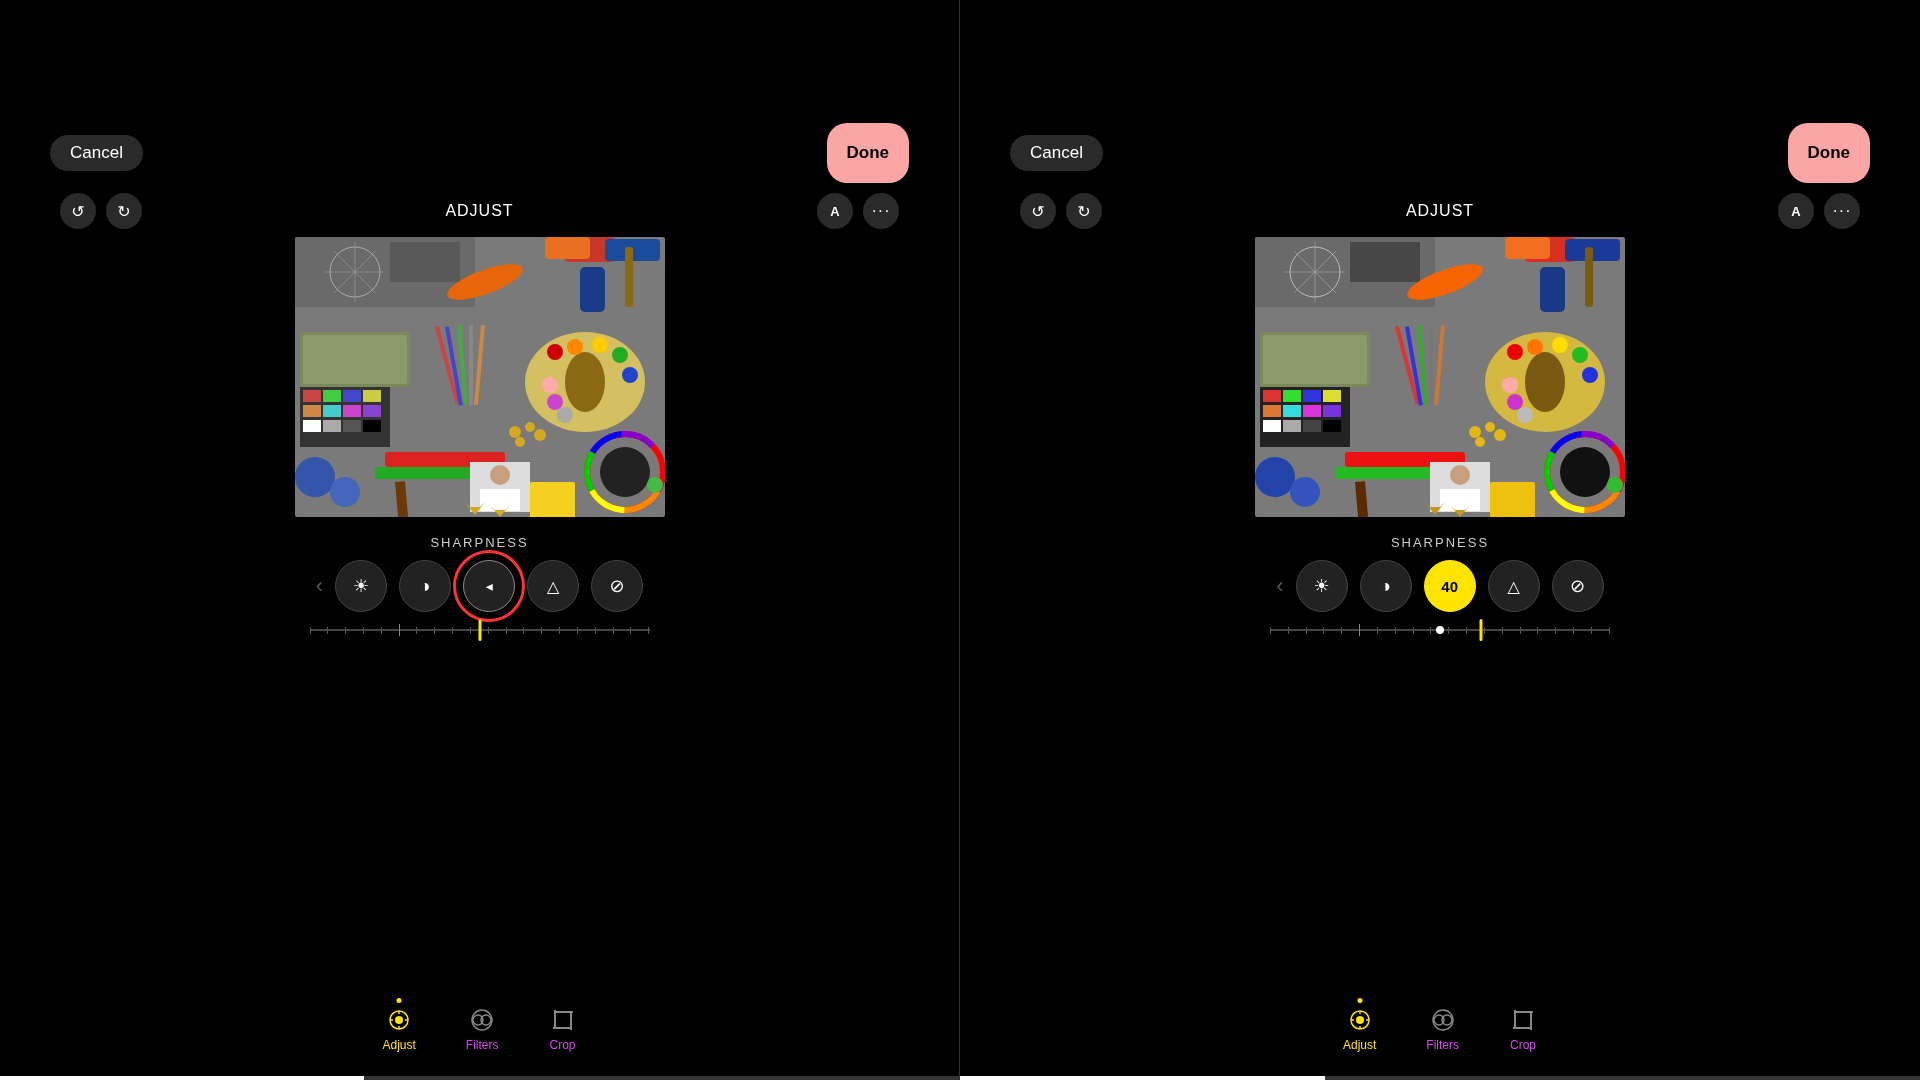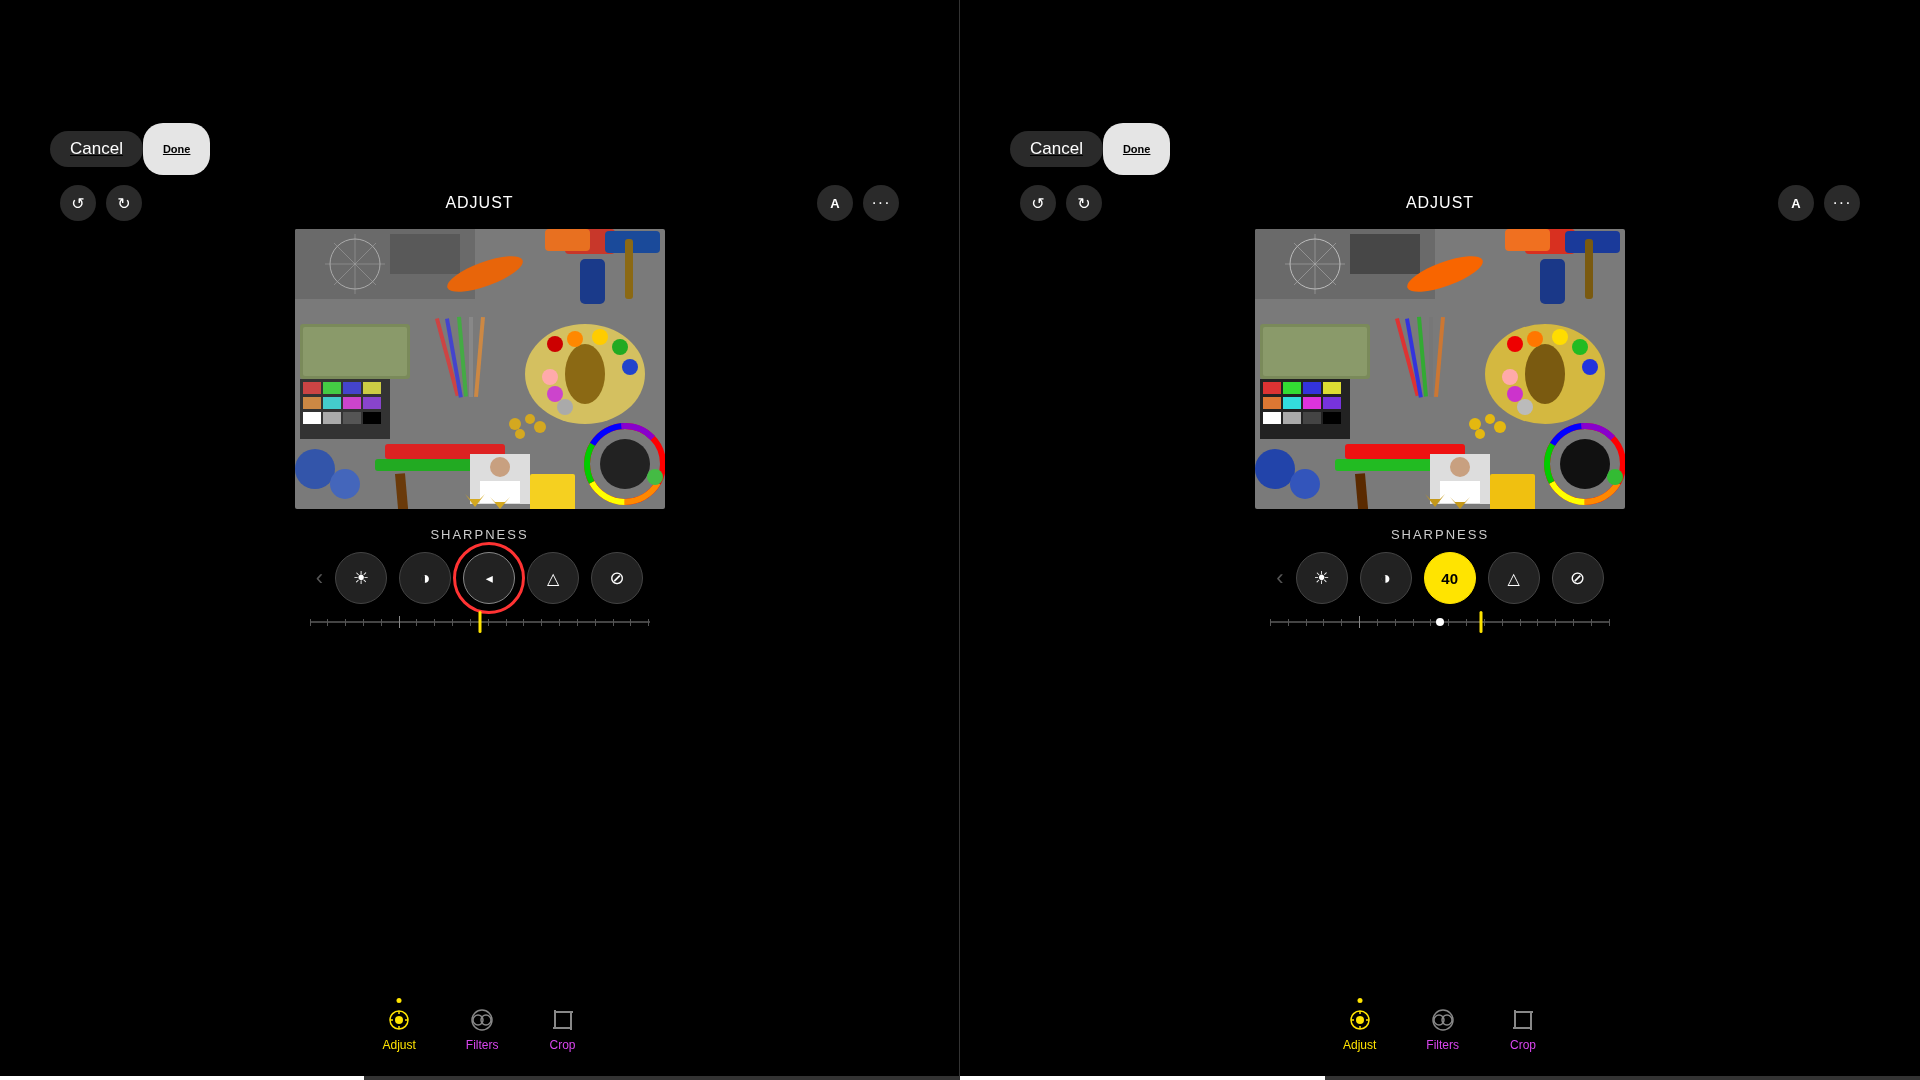--- a/index.html
+++ b/index.html
@@ -22,42 +22,42 @@
     }
 
     .panel-left {
       border-right: 1px solid #333;
     }
 
     
     .top-bar {
       width: 100%;
       display: flex;
+      justify-content: space-between;
       align-items: center;
       padding: 18px 50px 10px;
-      text-decoration: underline;
     }
 
     .btn-cancel {
       background: #2a2a2a;
       border: none;
       color: #fff;
       border-radius: 20px;
       padding: 8px 20px;
       font-size: 17px;
       cursor: pointer;
     }
 
     .btn-done {
-      background: #e5e5e5;
+      background: #fca5a5;
       border: none;
       color: #000;
       border-radius: 20px;
       padding: 20px 20px;
-      font-size: 11px;
+      font-size: 17px;
       font-weight: 600;
       cursor: pointer;
     }
 
     .tool-icon-btn {
       width: 36px;
       height: 36px;
       background: #2a2a2a;
       border: none;
       border-radius: 50%;

